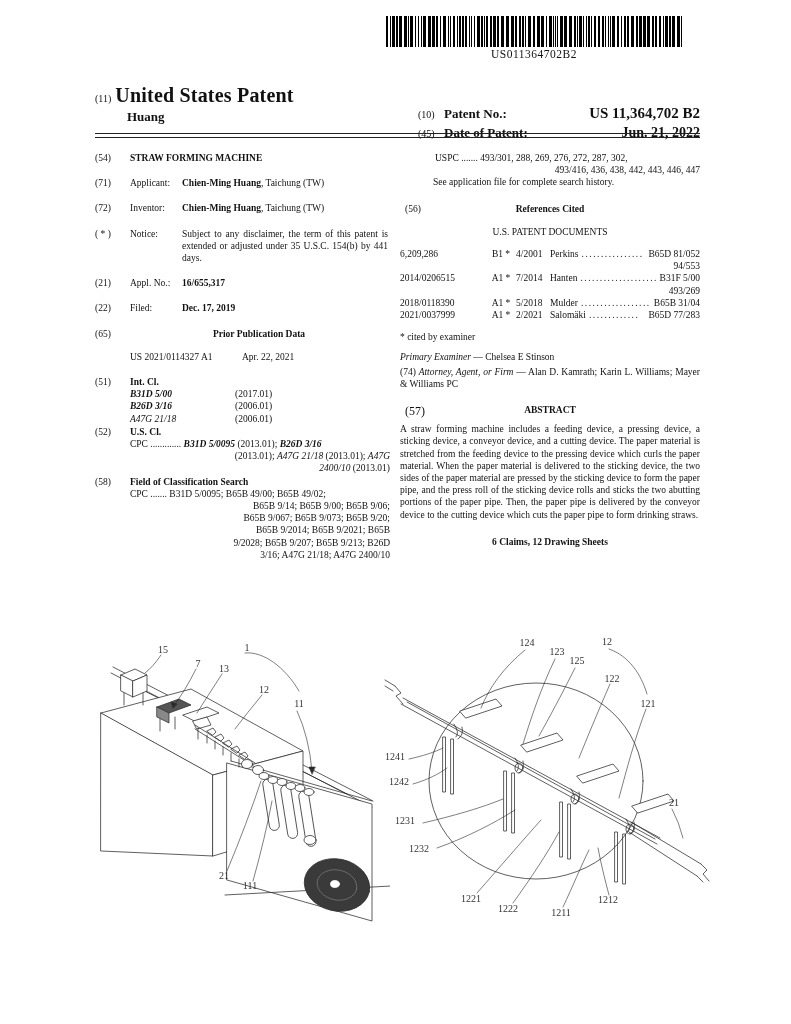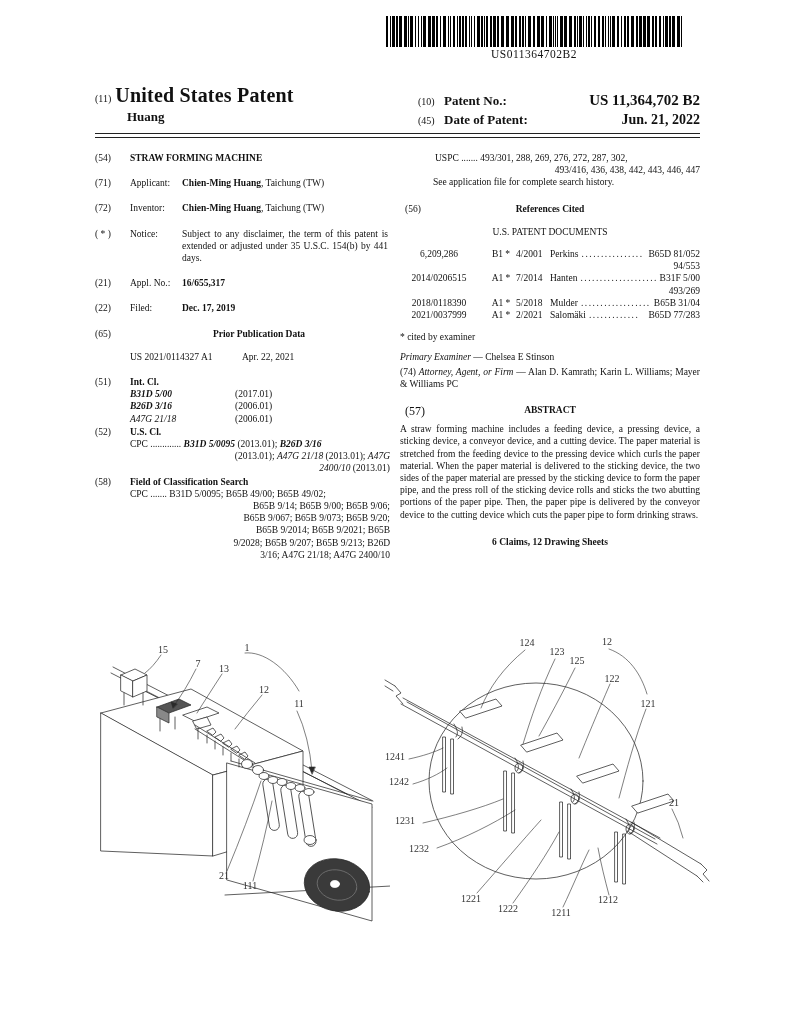--- a/index.html
+++ b/index.html
@@ -9,21 +9,21 @@
   .barcode-wrap{position:absolute;left:380px;top:16px;width:308px;text-align:center;}
   .barcode-bars{display:flex;align-items:stretch;height:31px;justify-content:center;}
   .barcode-bars span{display:inline-block;background:#000;height:100%;flex:0 0 auto;}
   .barcode-text{font-size:11.5px;letter-spacing:.5px;margin-top:1px;}
   
   .header{position:absolute;left:95px;top:84px;width:605px;}
   .h-left{position:absolute;left:0;top:0;}
   .tagnum{font-size:10px;}
   .h-title{font-size:20px;font-weight:bold;letter-spacing:.2px;}
   .h-surname{font-size:13px;font-weight:bold;margin:2px 0 0 32px;}
-  .h-right{position:absolute;left:323px;top:8px;width:282px;}
+  .h-right{position:absolute;left:323px;top:21px;width:282px;}
   .h-row{display:flex;align-items:baseline;margin-bottom:3px;}
   .h-row .tagnum{width:26px;}
   .h-label{font-size:13px;font-weight:bold;}
   .h-value{font-size:15px;font-weight:bold;margin-left:auto;}
   .h-rule{position:absolute;left:95px;top:133px;width:605px;height:3px;
           border-top:1px solid #222;border-bottom:1px solid #222;}
   
   .col{position:absolute;top:152px;font-size:9.5px;line-height:12.2px;}
   .col-left{left:95px;width:295px;}
   .col-right{left:400px;width:300px;}
@@ -36,21 +36,21 @@
   .publine{margin-left:0;}
   .publine .pubno{display:inline-block;}
   .publine .pubdate{display:inline-block;margin-left:27px;}
   .intcl-row{display:grid;grid-template-columns:105px 1fr;}
   .seg-bi{font-weight:bold;font-style:italic;}
   .seg-i{font-style:italic;}
   .rightline{text-align:right;}
   .cpcblock{margin-top:0;}
   
   .ref-row{display:flex;white-space:nowrap;}
-  .ref-num{width:78px;text-align:center;}
+  .ref-num{width:78px;text-align:left;}
   .ref-kind{width:30px;margin-left:8px;text-align:center;}
   .ref-date{width:34px;}
   .ref-name{margin-right:3px;}
   .ref-dots{flex:1;overflow:hidden;letter-spacing:1.5px;}
   .ref-cls{text-align:right;margin-left:3px;}
   .ref-cls2{text-align:right;}
   .abs-head{position:relative;text-align:center;font-weight:bold;margin:14px 0 7px 0;}
   .abs-head .tagnum{position:absolute;left:5px;top:1px;font-weight:normal;}
   .claims-line{text-align:center;font-weight:bold;margin-top:15px;}
   .footnote{margin:10px 0 8px 0;}

